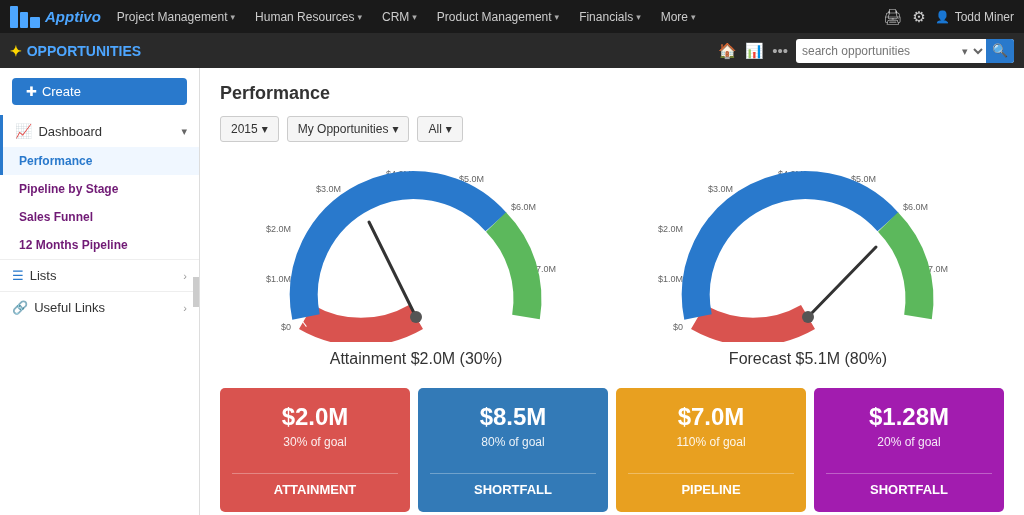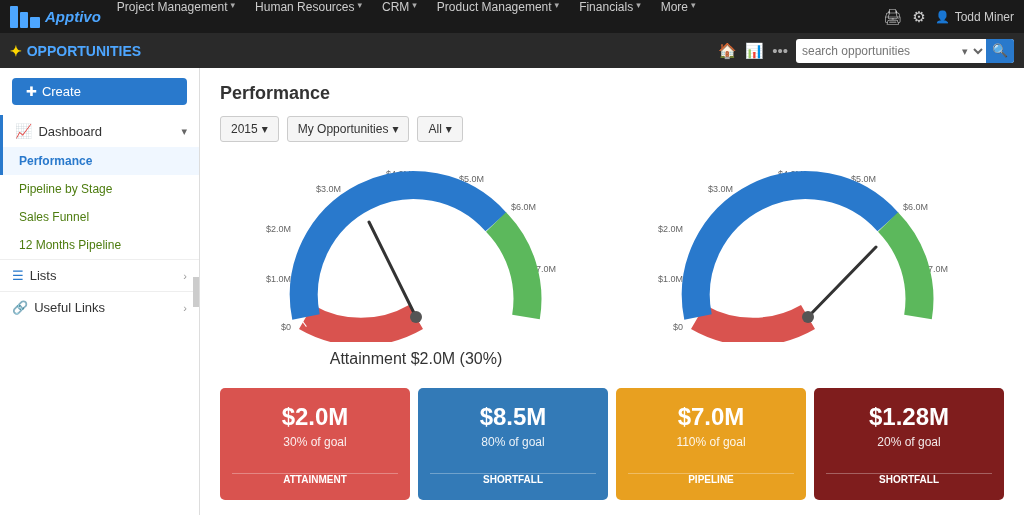--- a/index.html
+++ b/index.html
@@ -14,21 +14,21 @@
       padding: 0 10px;
       gap: 4px;
     }
     .logo { color: white; font-size: 18px; font-weight: bold; margin-right: 4px; display: flex; align-items: center; gap: 5px; }
     .nav-item {
       color: #ccc;
       font-size: 12px;
       padding: 0 8px;
       cursor: pointer;
       display: flex;
-      align-items: flex-start;
+      align-items: center;
       gap: 3px;
       height: 33px;
     }
     .nav-arrow { font-size: 9px; color: #aaa; }
     .nav-spacer { flex: 1; }
     .nav-icons { display: flex; align-items: center; gap: 10px; color: #ccc; }
     .nav-icon-btn { cursor: pointer; font-size: 15px; }
     .nav-user { color: #ccc; font-size: 12px; display: flex; align-items: center; gap: 4px; }
 
     
@@ -112,22 +112,23 @@
       color: #333;
       gap: 6px;
     }
     .dashboard-icon { color: #2979cc; font-size: 14px; }
     .dashboard-arrow { margin-left: auto; font-size: 11px; color: #666; }
     .sidebar-sub { padding: 0; }
     .sidebar-sub-item {
       padding: 7px 16px;
       font-size: 12px;
       cursor: pointer;
-      color: #4d7c0f;
+      color: #701a75;
       border-left: 3px solid transparent;
+      font-weight: bold;
     }
     .sidebar-sub-item.active { color: #2979cc; font-weight: bold; border-left: 3px solid #2979cc; background: #f0f7ff; }
     .sidebar-section {
       display: flex;
       align-items: center;
       padding: 8px 12px;
       border-top: 1px solid #eee;
       cursor: pointer;
       color: #333;
       font-size: 13px;
@@ -187,21 +188,21 @@
     .metrics-row { display: flex; gap: 8px; justify-content: space-between; }
     .metric-card {
       flex: 1;
       border-radius: 5px;
       padding: 15px 12px;
       text-align: center;
       color: white;
     }
     .metric-value { font-size: 24px; font-weight: bold; margin-bottom: 4px; }
     .metric-sub { font-size: 12px; margin-bottom: 24px; opacity: 0.9; }
-    .metric-name { font-size: 10px; font-weight: bold; border-top: 1px solid rgba(255,255,255,0.3); }
+    .metric-name { font-size: 13px; font-weight: bold; border-top: 1px solid rgba(255,255,255,0.3); padding-top: 8px; }
   </style>
 </head>
 <body>
 
 <div class="top-nav">
   <div class="logo">
 
     <svg width="30" height="22" viewBox="0 0 30 22">
       <rect x="0" y="0" width="8" height="22" fill="#4da6ff" rx="1"></rect>
       <rect x="10" y="6" width="8" height="16" fill="#4da6ff" rx="1"></rect>
@@ -362,40 +363,41 @@
 
           <path d="M 150 155 A 110 110 0 0 1 40 155" stroke="#d9534f" stroke-width="28" fill="none"></path>
 
           <path d="M 40 155 A 110 110 0 0 1 230 60" stroke="#2979cc" stroke-width="28" fill="none"></path>
 
           <path d="M 230 60 A 110 110 0 0 1 260 155" stroke="#5cb85c" stroke-width="28" fill="none"></path>
 
           <line x1="150" y1="155" x2="218" y2="85" stroke="#333" stroke-width="3" stroke-linecap="round"></line>
           <circle cx="150" cy="155" r="6" fill="#555"></circle>
         </svg>
+        <div class="gauge-label">Forecast $5.1M (80%)</div>
       </div>
     </div>
 
     <div class="metrics-row">
       <div class="metric-card" style="background:#d9534f;">
         <div class="metric-value">$2.0M</div>
         <div class="metric-sub">30% of goal</div>
         <div class="metric-name">ATTAINMENT</div>
       </div>
       <div class="metric-card" style="background:#337ab7;">
         <div class="metric-value">$8.5M</div>
         <div class="metric-sub">80% of goal</div>
         <div class="metric-name">SHORTFALL</div>
       </div>
       <div class="metric-card" style="background:#e8a020;">
         <div class="metric-value">$7.0M</div>
         <div class="metric-sub">110% of goal</div>
         <div class="metric-name">PIPELINE</div>
       </div>
-      <div class="metric-card" style="background:#7f1d1d;">
+      <div class="metric-card" style="background:#a21caf;">
         <div class="metric-value">$1.28M</div>
         <div class="metric-sub">20% of goal</div>
         <div class="metric-name">SHORTFALL</div>
       </div>
     </div>
   </div>
 
 </div>
 
 </body></html>

